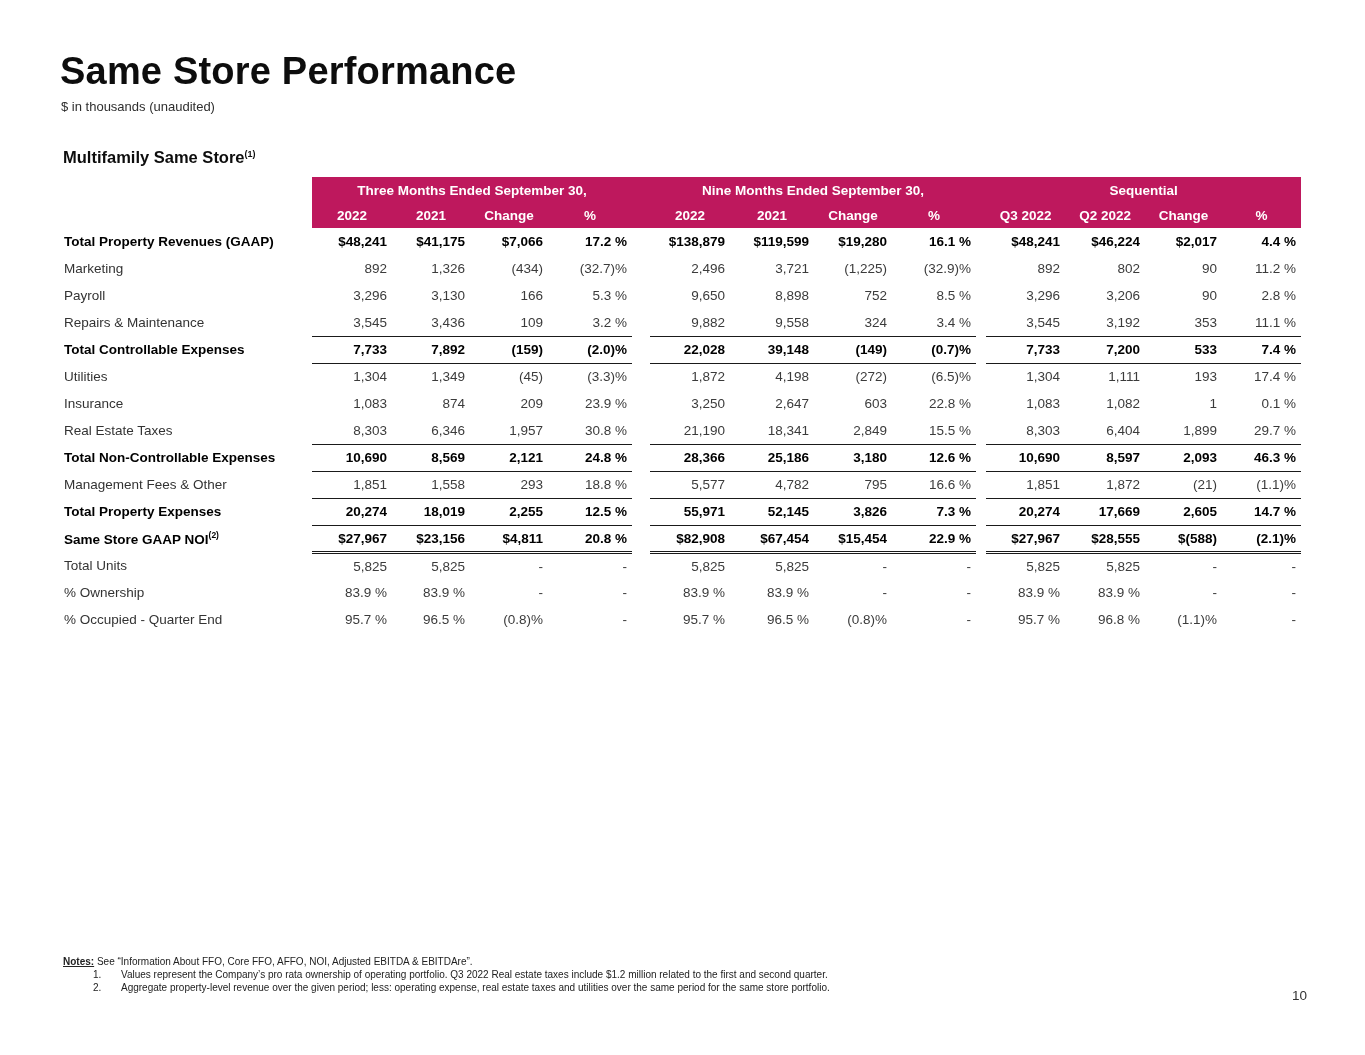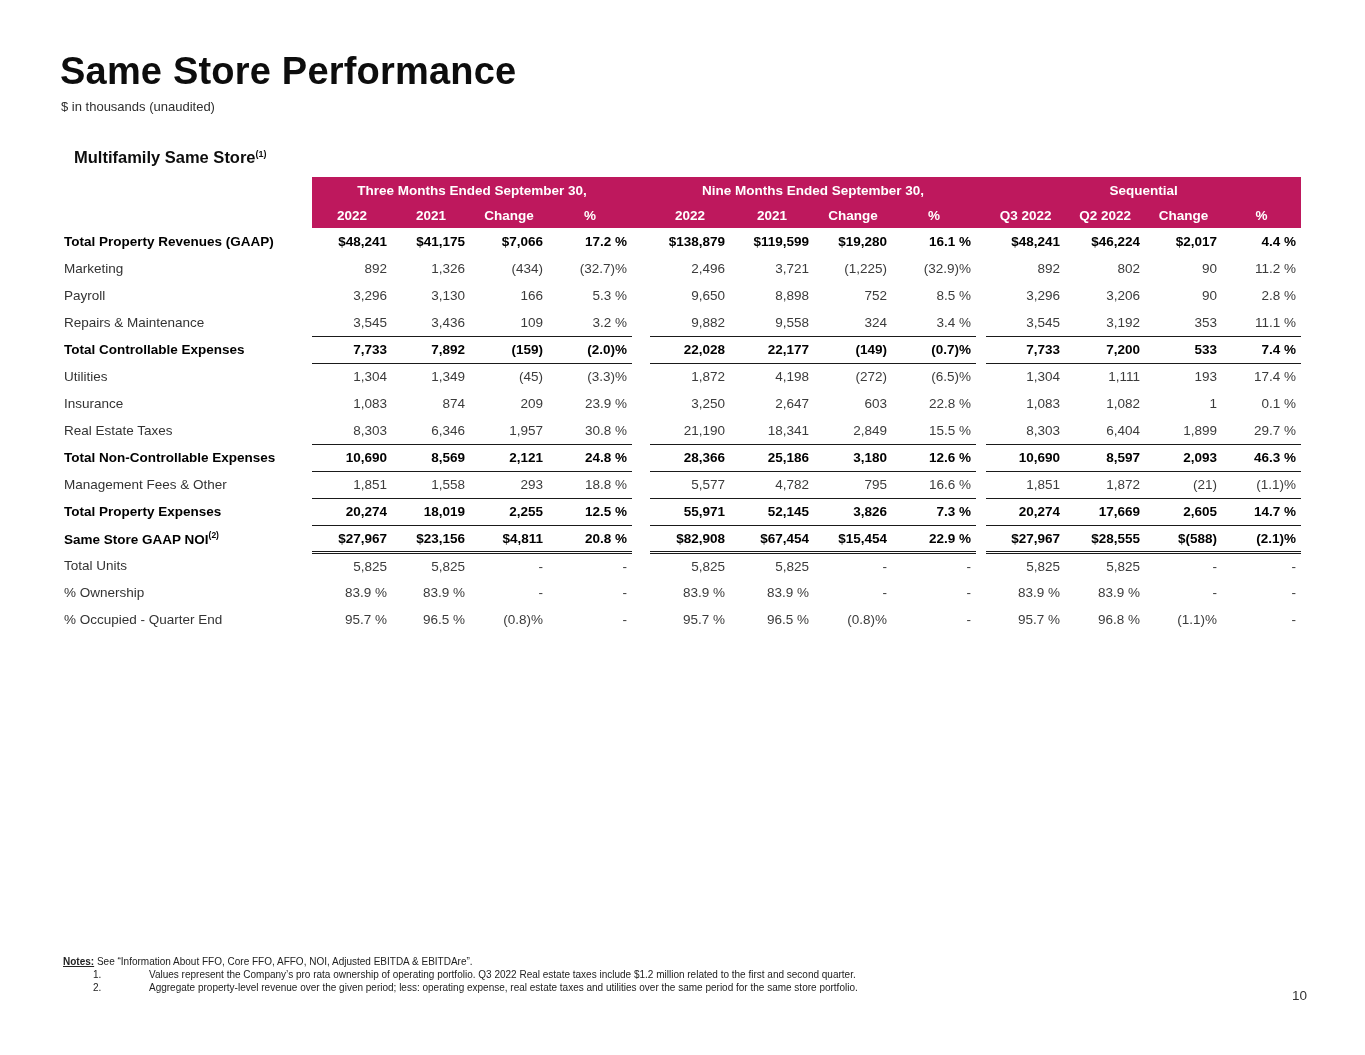--- a/index.html
+++ b/index.html
@@ -13,21 +13,21 @@
 
   .title {
     position:absolute; left:60px; top:50px;
     font-size:38px; font-weight:bold; color:#0d0d0d; letter-spacing:0.2px;
   }
   .subtitle {
     position:absolute; left:61px; top:99px;
     font-size:13px; color:#2e2e2e;
   }
   .section-title {
-    position:absolute; left:74px; top:148px;
+    position:absolute; left:63px; top:148px;
     font-size:16.5px; font-weight:bold; color:#0d0d0d;
   }
   .section-title sup { font-size:9px; }
 
   table.ss-table {
     position:absolute; left:63px; top:177px;
     width:1238px; border-collapse:collapse; table-layout:fixed;
     font-size:13.5px;
   }
   .ss-table th, .ss-table td { padding:0; margin:0; }
@@ -52,21 +52,21 @@
   .ss-table td.bbd { border-bottom:3.5px double #1a1a1a; }
 
   .notes {
     position:absolute; left:63px; top:956px; width:1240px;
     font-size:10px; color:#222222; line-height:12px;
   }
   .notes .notes-heading { font-weight:bold; text-decoration:underline; }
   .notes-list { margin-top:1px; }
   .note-item { display:flex; padding-left:30px; margin-top:1px; }
   .note-num { width:28px; flex:0 0 28px; }
-  .note-text { flex:1;margin-left:28px; }
+  .note-text { flex:1; }
 
   .page-number {
     position:absolute; right:58px; top:988px;
     font-size:13.5px; color:#333333;
   }
 </style>
 </head>
 <body>
 
 <div class="slide">
@@ -191,21 +191,21 @@
           <td class="num bb">11.1 %</td>
         </tr>
         <tr class="bold">
           <td class="lbl">Total Controllable Expenses</td>
           <td class="num bb">7,733</td>
           <td class="num bb">7,892</td>
           <td class="num bb">(159)</td>
           <td class="num bb">(2.0)%</td>
           <td class="sp"></td>
           <td class="num bb">22,028</td>
-          <td class="num bb">22,177</td>
+          <td class="num bb">39,148</td>
           <td class="num bb">(149)</td>
           <td class="num bb">(0.7)%</td>
           <td class="sp"></td>
           <td class="num bb">7,733</td>
           <td class="num bb">7,200</td>
           <td class="num bb">533</td>
           <td class="num bb">7.4 %</td>
         </tr>
         <tr>
           <td class="lbl">Utilities</td>

